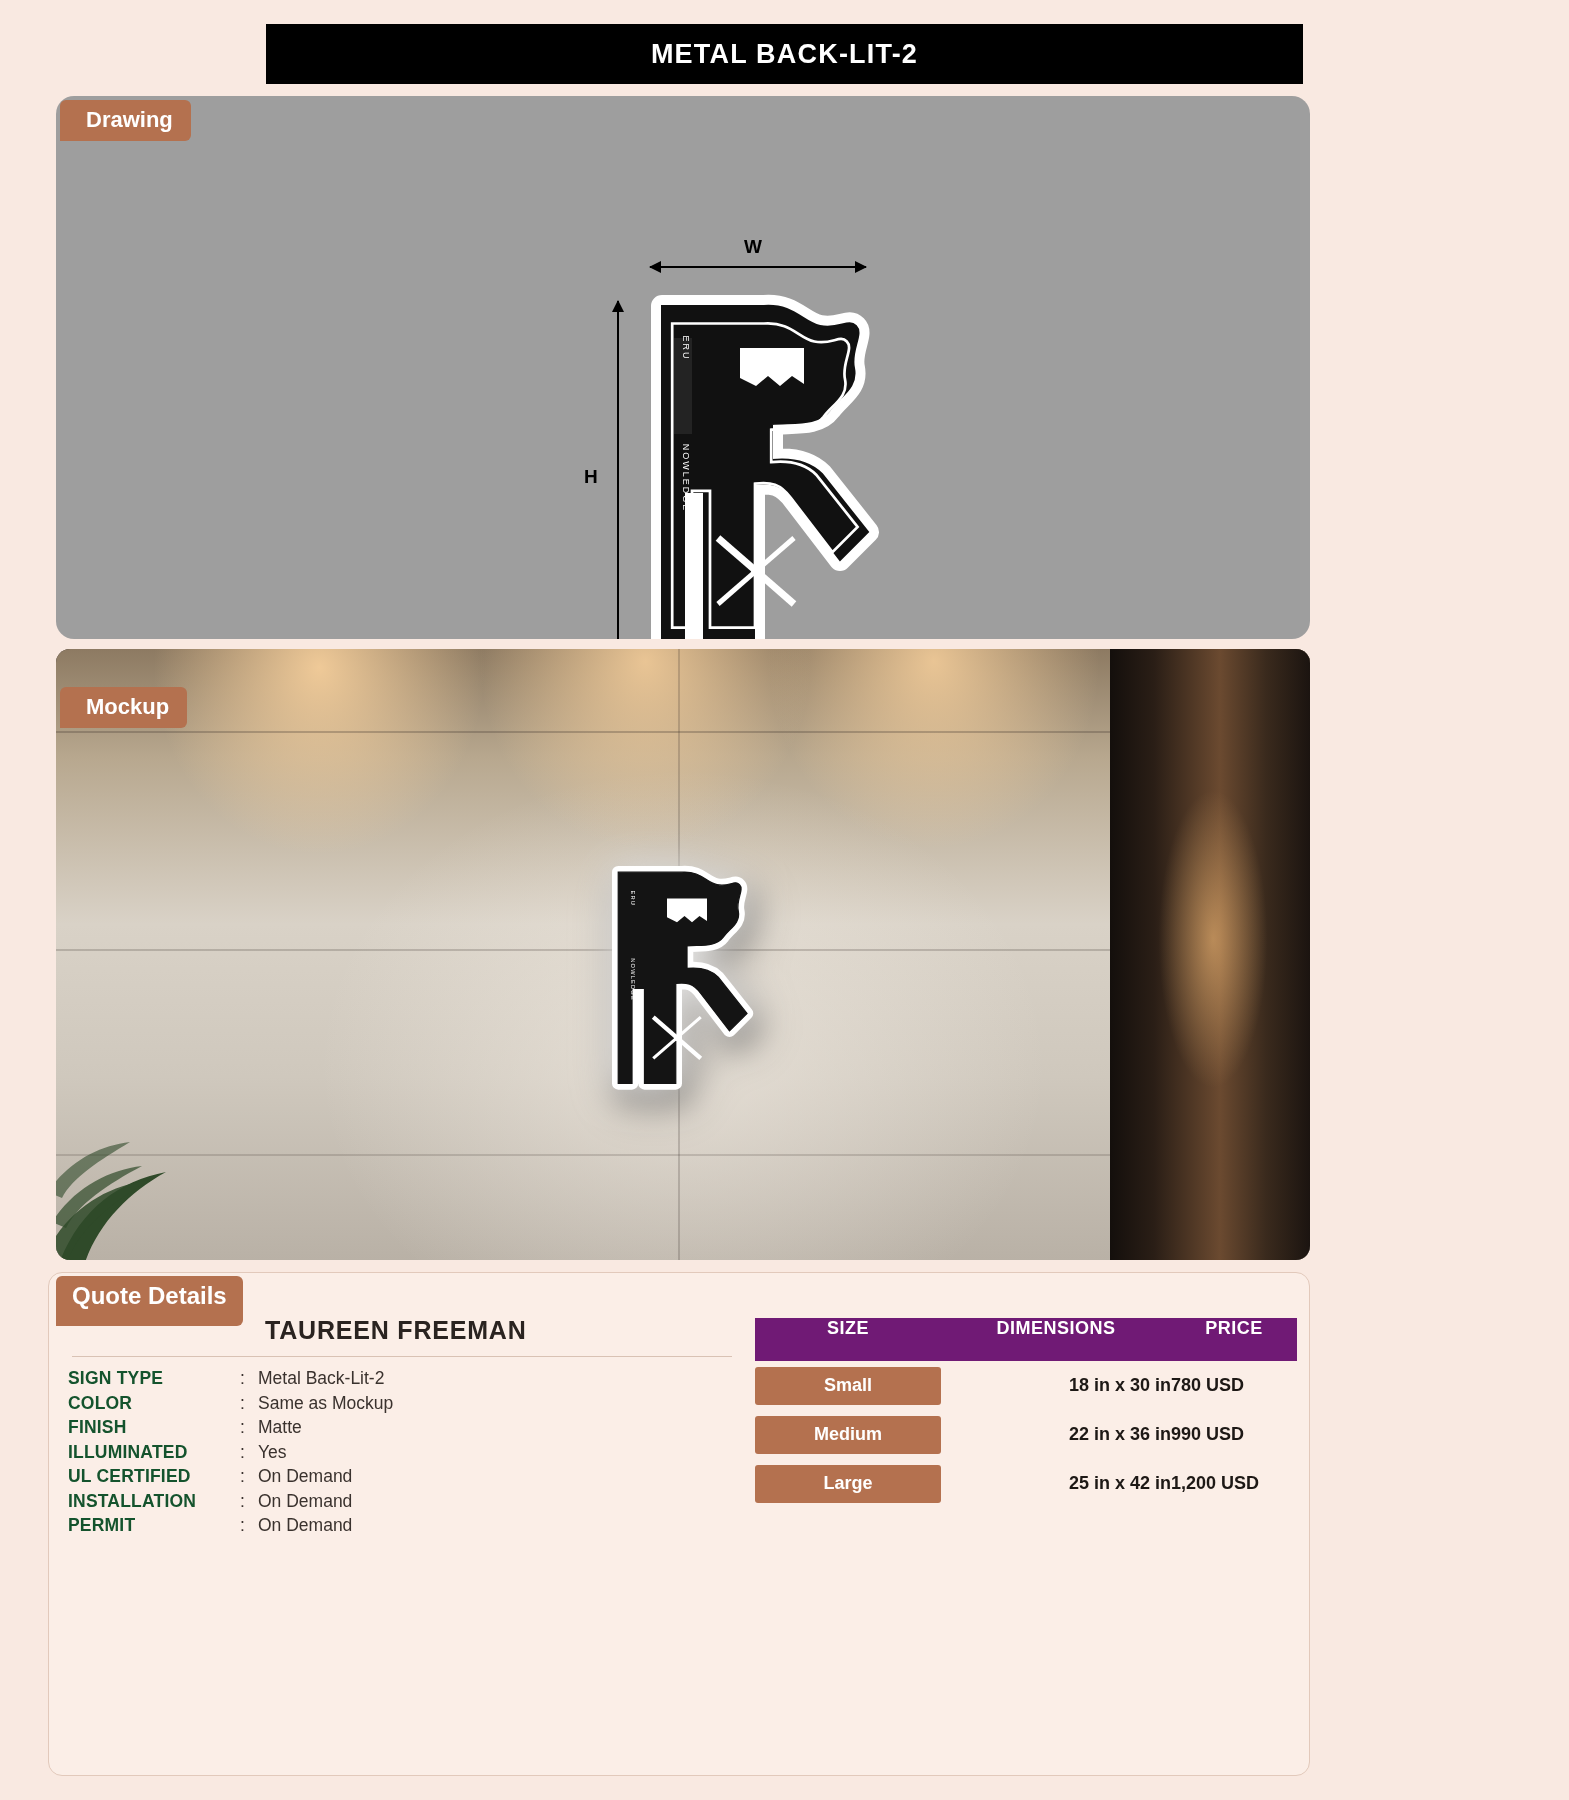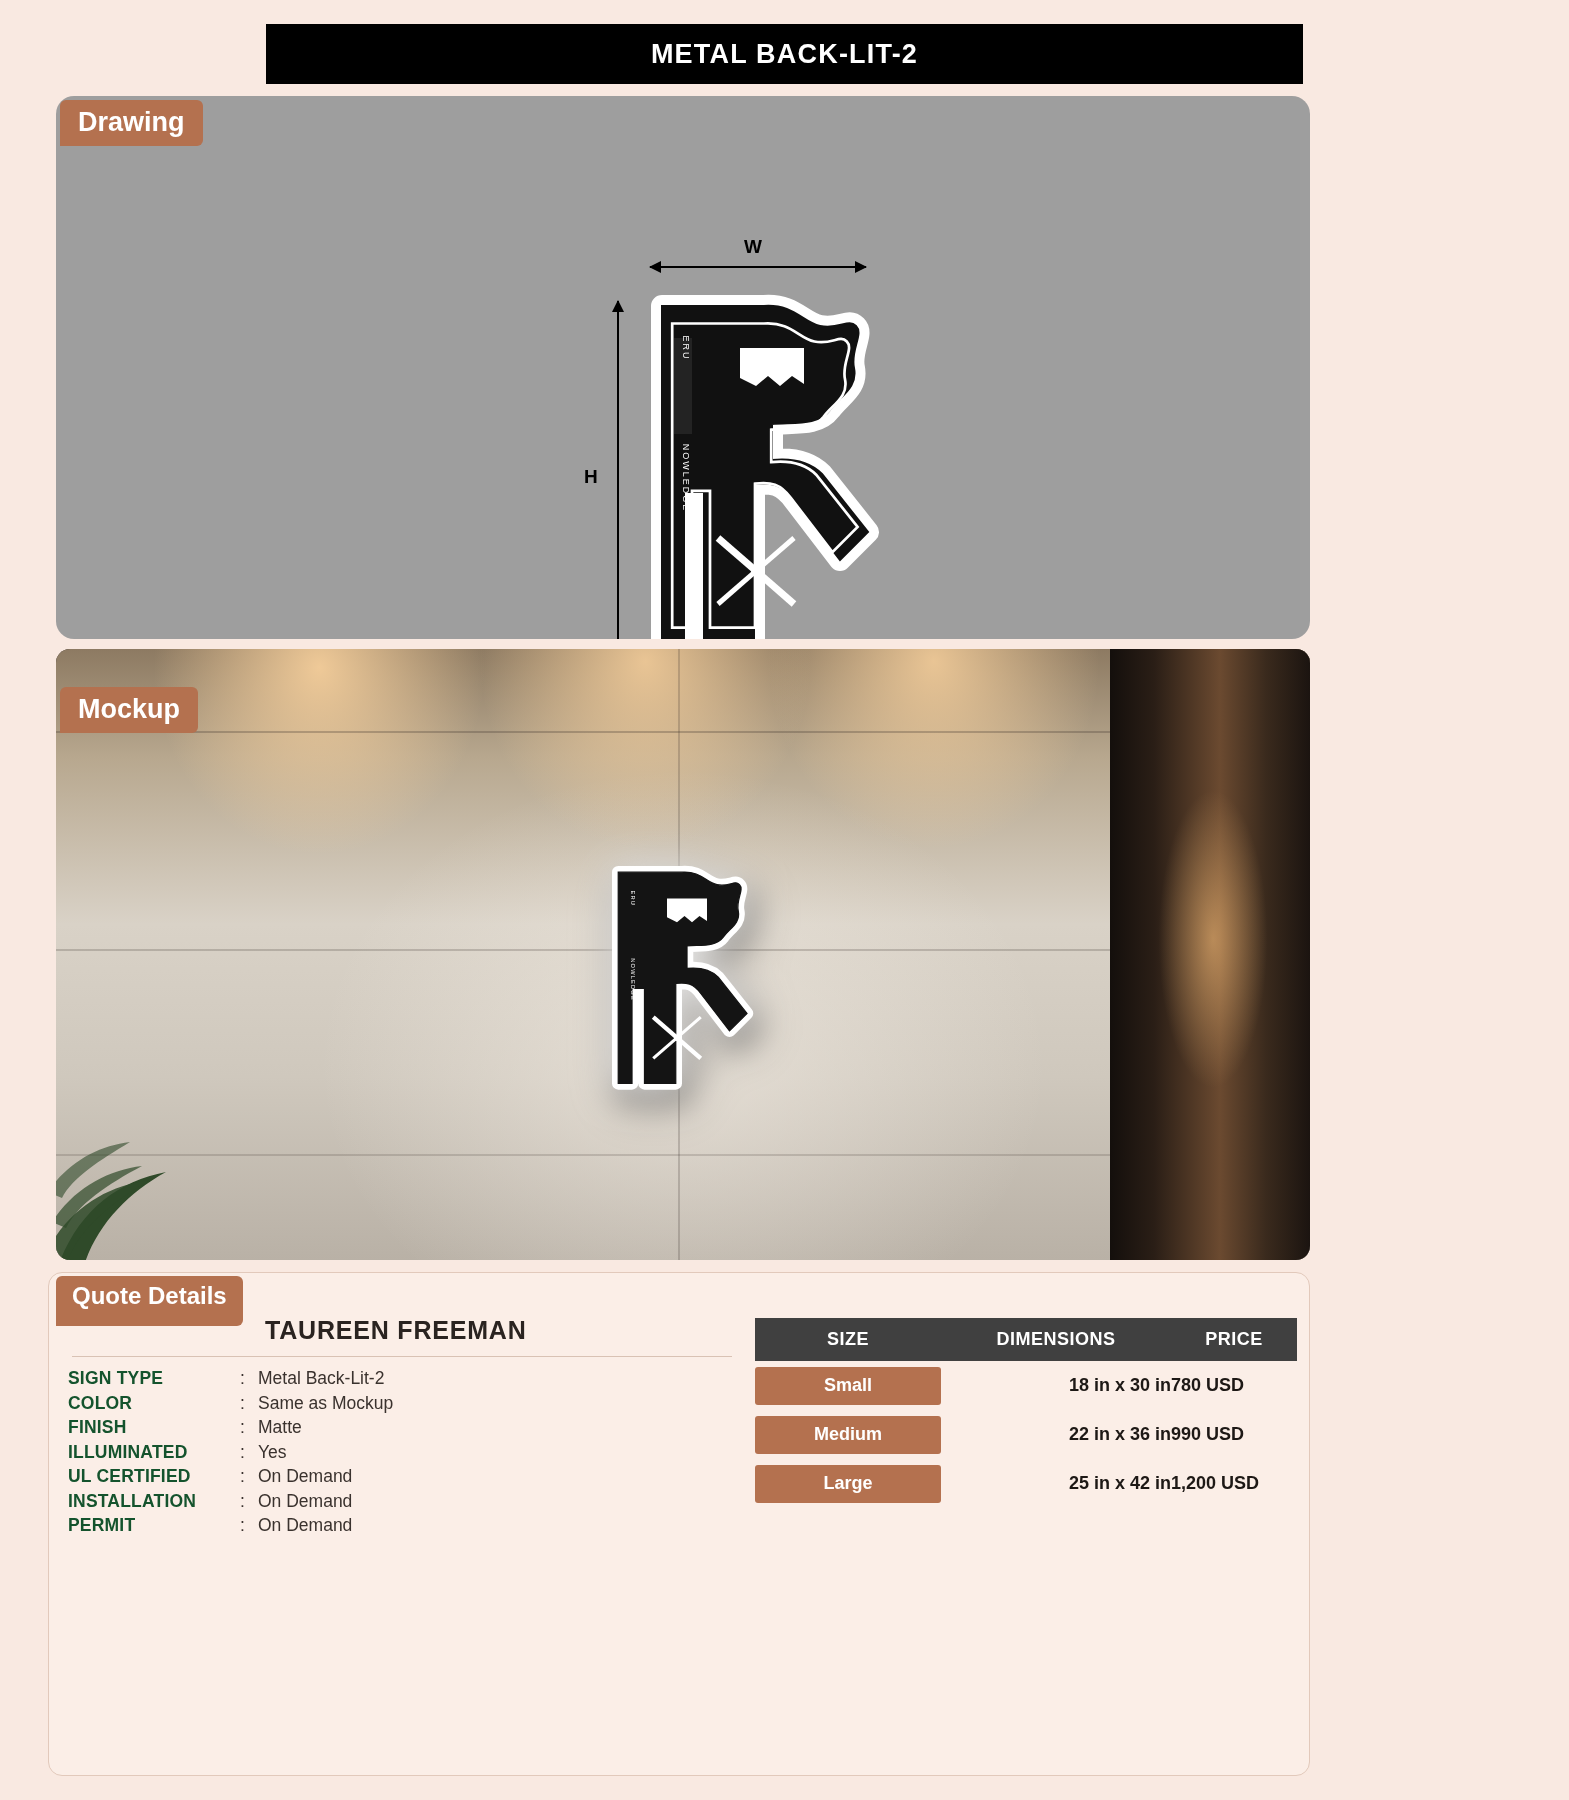--- a/index.html
+++ b/index.html
@@ -29,23 +29,23 @@
     font-size: 27px;
     font-weight: bold;
     letter-spacing: 1.2px;
   }
 
   
   .chip {
     position: absolute;
     background: #b4714f;
     color: #ffffff;
-    font-size: 27px;
+    font-size: 22px;
     font-weight: bold;
-    padding: 7px 18px 8px 18px;
+    padding: 7px 18px 8px 26px;
     border-radius: 6px 6px 6px 0;
     z-index: 5;
     white-space: nowrap;
   }
 
   
   .drawing-panel {
     position: absolute;
     left: 56px; top: 96px;
     width: 1254px; height: 543px;
@@ -197,22 +197,22 @@
   }
   .spec-colon { width: 18px; font-size: 17.5px; color: #3a322e; }
   .spec-val { font-size: 17.5px; color: #3a322e; }
 
   
   .price-table {
     position: absolute; left: 755px; top: 1318px;
     width: 542px;
   }
   .pt-head {
-    display: flex; align-items: center;
-    height: 43px; background: #404040;
+    display: flex; align-items: flex-start;
+    height: 43px; background: #701a75;
   }
   .pt-head div {
     color: #ffffff; font-size: 18px; font-weight: bold;
     text-align: center; letter-spacing: .5px;
   }
   .pt-row { display: flex; align-items: center; height: 49px; }
   .c-size { width: 186px; display: flex; justify-content: center; }
   .c-dim { width: 230px; text-align: right; }
   .c-price { width: 126px; }
   .size-pill {

